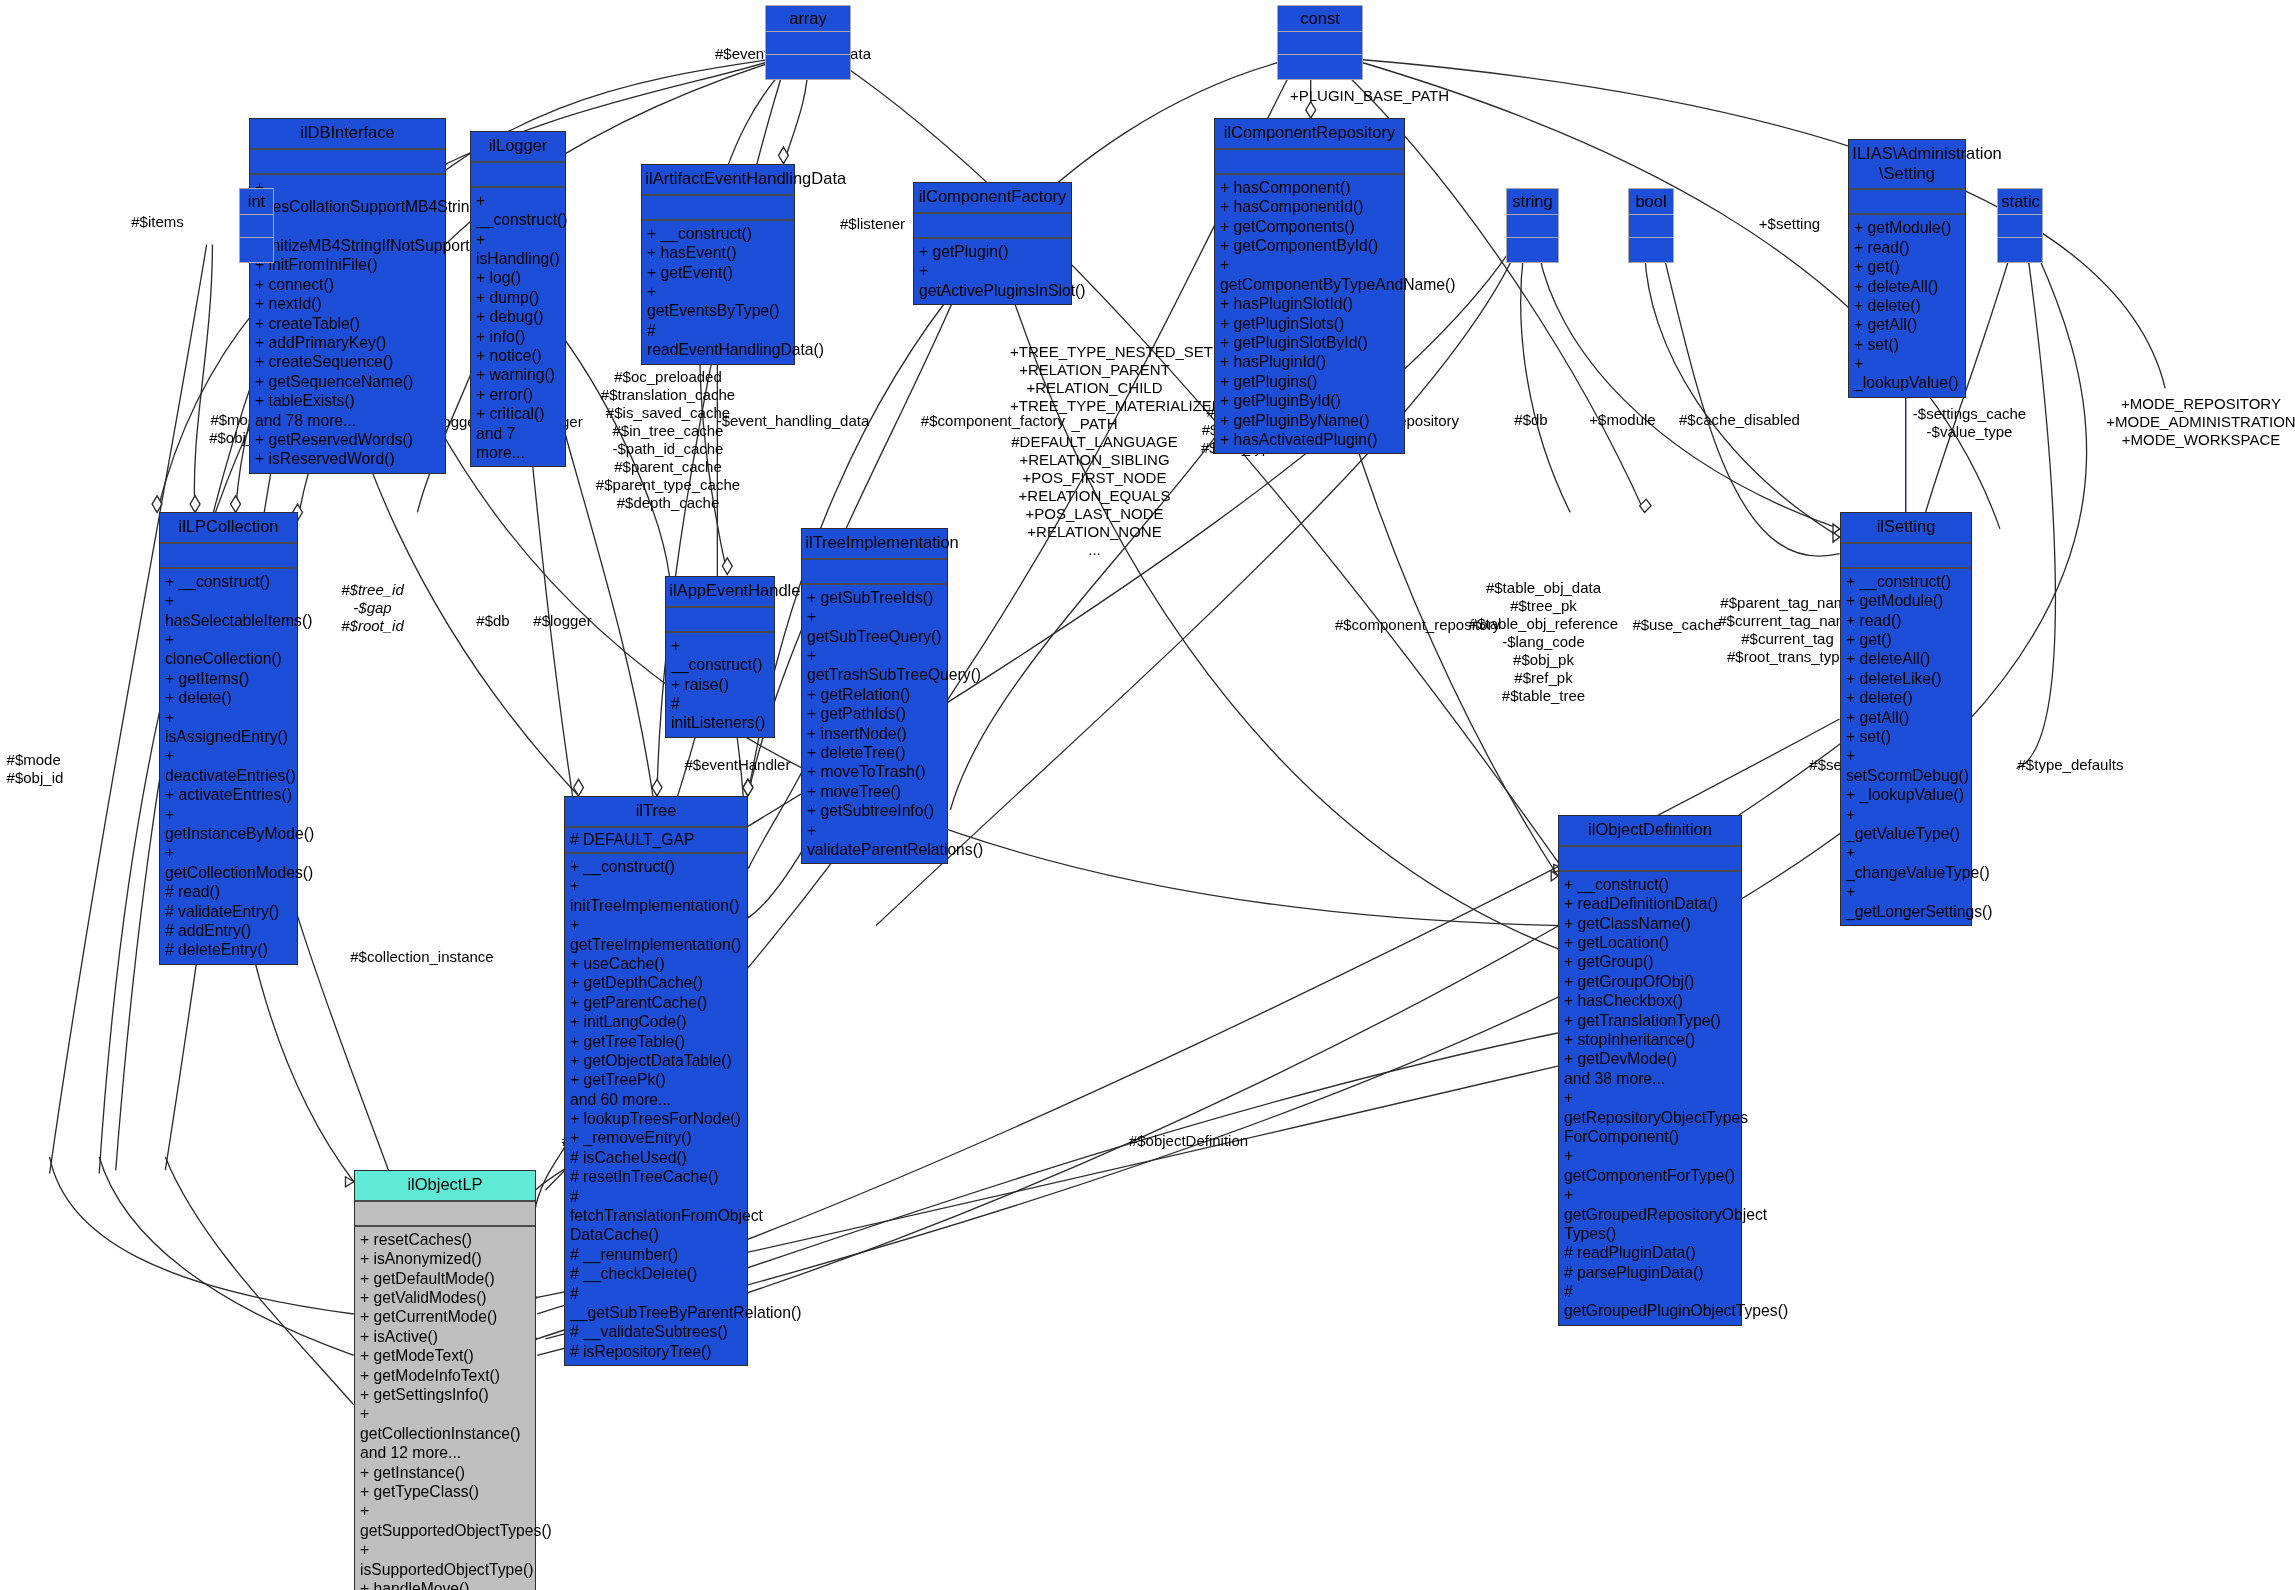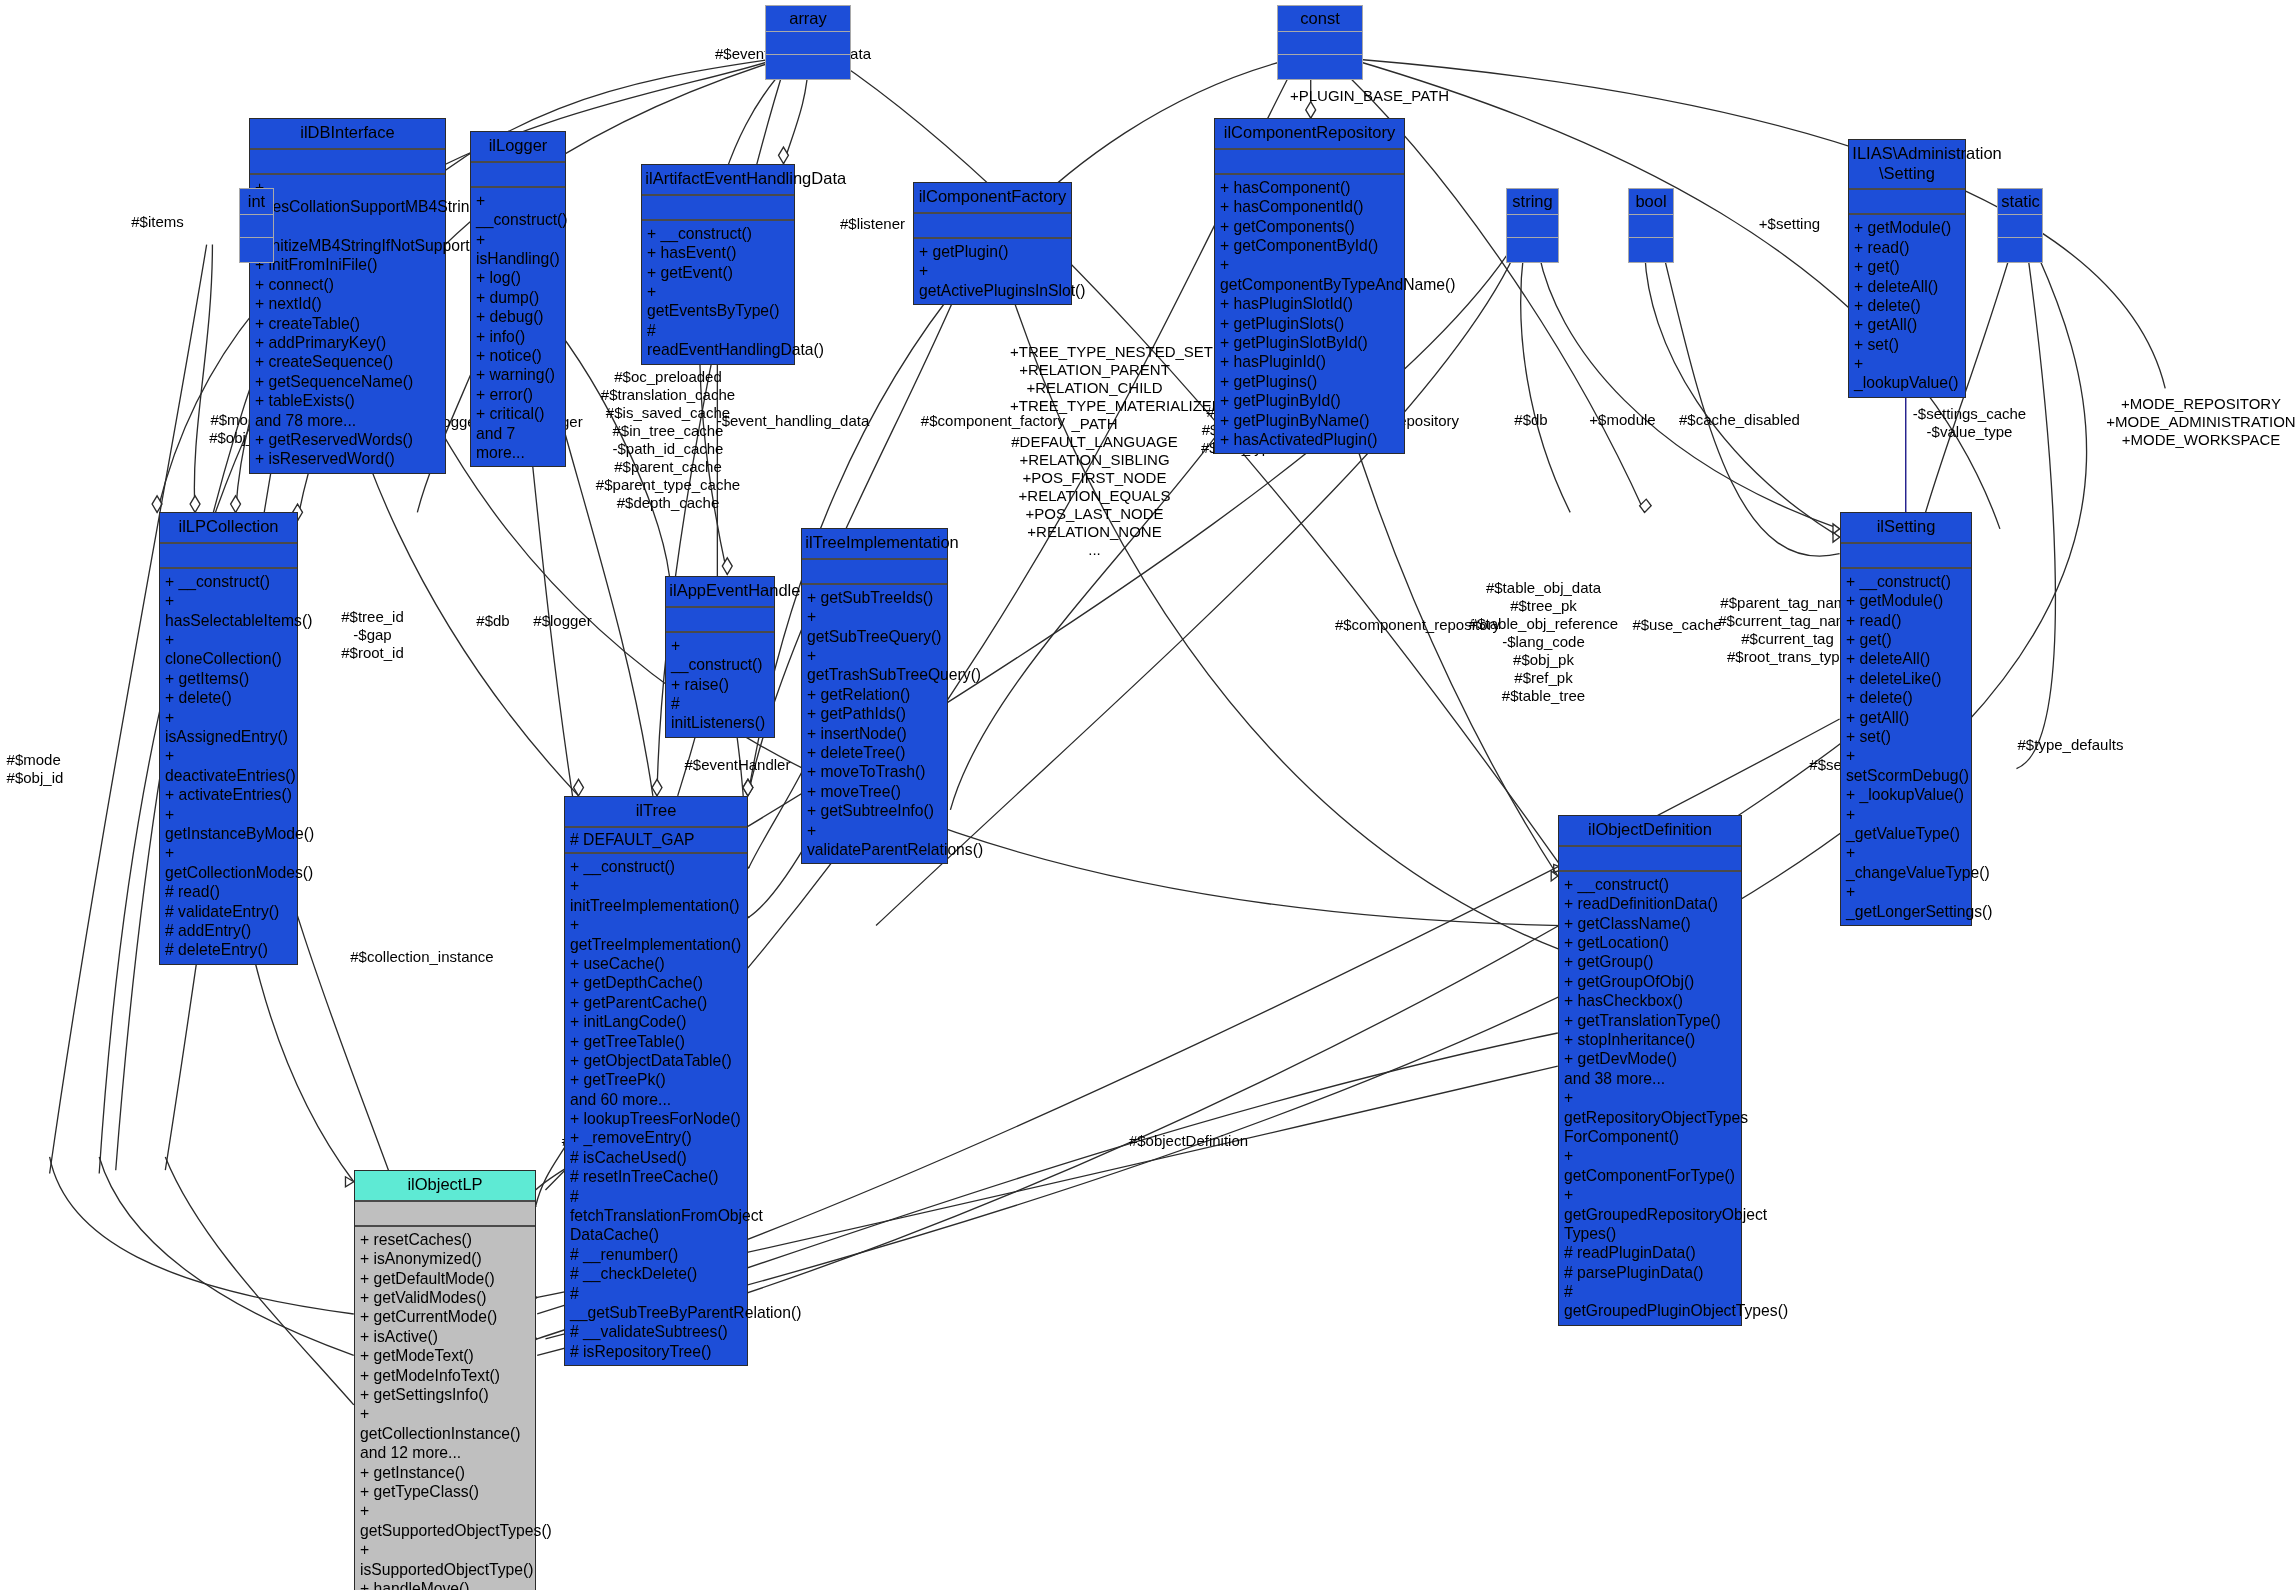--- a/index.html
+++ b/index.html
@@ -477,40 +477,40 @@
 #$sub_types</div>
       <div class="elabel ctr" style="left: 1273px; top: 412px; width: 207px;">#$component_repository</div>
       <div class="elabel ctr" style="left: 1498px; top: 411px; width: 66px;">#$db</div>
       <div class="elabel ctr" style="left: 1577px; top: 411px; width: 91px;">+$module</div>
       <div class="elabel ctr" style="left: 1661px; top: 411px; width: 157px;">#$cache_disabled</div>
       <div class="elabel ctr" style="left: 1893px; top: 405px; width: 153px;">-$settings_cache
 -$value_type</div>
       <div class="elabel ctr" style="left: 2106px; top: 395px; width: 190px;">+MODE_REPOSITORY
 +MODE_ADMINISTRATION
 +MODE_WORKSPACE</div>
-      <div class="elabel ctr" style="left: 327px; top: 608px; width: 91px;">#$tree_id
+      <div class="elabel ctr" style="left: 327px; top: 581px; width: 91px; font-style: italic;">#$tree_id
 -$gap
 #$root_id</div>
       <div class="elabel ctr" style="left: 460px; top: 612px; width: 66px;">#$db</div>
       <div class="elabel ctr" style="left: 521px; top: 612px; width: 83px;">#$logger</div>
       <div class="elabel ctr" style="left: 1463px; top: 579px; width: 161px;">#$table_obj_data
 #$tree_pk
 #$table_obj_reference
 -$lang_code
 #$obj_pk
 #$ref_pk
 #$table_tree</div>
       <div class="elabel ctr" style="left: 1314px; top: 616px; width: 207px;">#$component_repository</div>
       <div class="elabel ctr" style="left: 1619px; top: 616px; width: 116px;">#$use_cache</div>
       <div class="elabel ctr" style="left: 1703px; top: 594px; width: 169px;">#$parent_tag_name
 #$current_tag_name
 #$current_tag
 #$root_trans_type</div>
       <div class="elabel ctr" style="left: 1794px; top: 756px; width: 99px;">#$settings</div>
-      <div class="elabel ctr" style="left: 2000px; top: 736px; width: 141px;">#$type_defaults</div>
+      <div class="elabel ctr" style="left: 2000px; top: 756px; width: 141px;">#$type_defaults</div>
       <div class="elabel lft" style="left: 6.6px; top: 751px; width: 91px;">#$mode
 #$obj_id</div>
       <div class="elabel ctr" style="left: 149px; top: 756px; width: 66px;">#$db</div>
       <div class="elabel ctr" style="left: 329px; top: 948px; width: 186px;">#$collection_instance</div>
       <div class="elabel ctr" style="left: 665px; top: 756px; width: 145px;">#$eventHandler</div>
       <div class="elabel ctr" style="left: 814px; top: 756px; width: 107px;">-$tree_impl</div>
       <div class="elabel ctr" style="left: 546px; top: 1132px; width: 74px;">#$tree</div>
       <div class="elabel ctr" style="left: 1108px; top: 1132px; width: 161px;">#$objectDefinition</div>
     </div>
 

